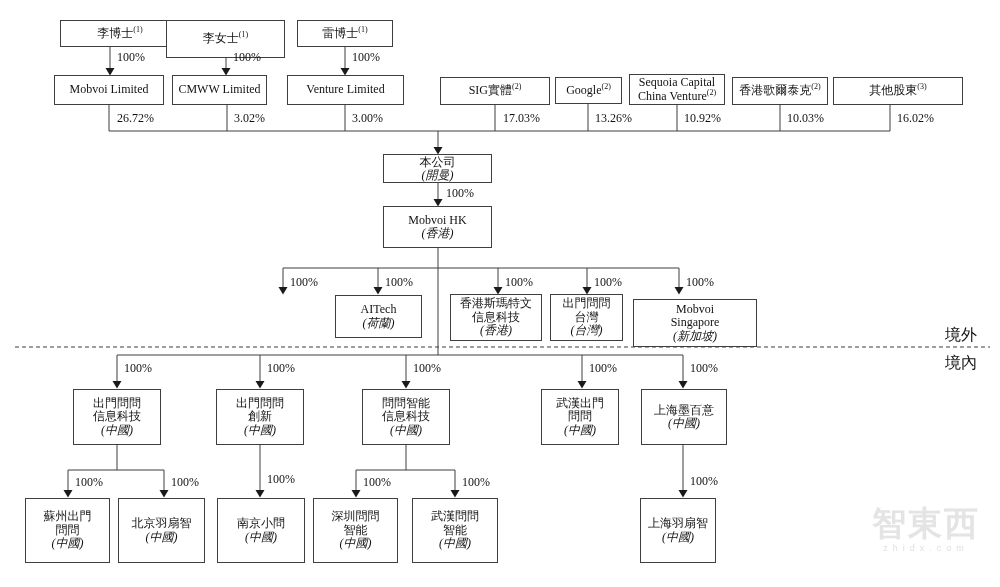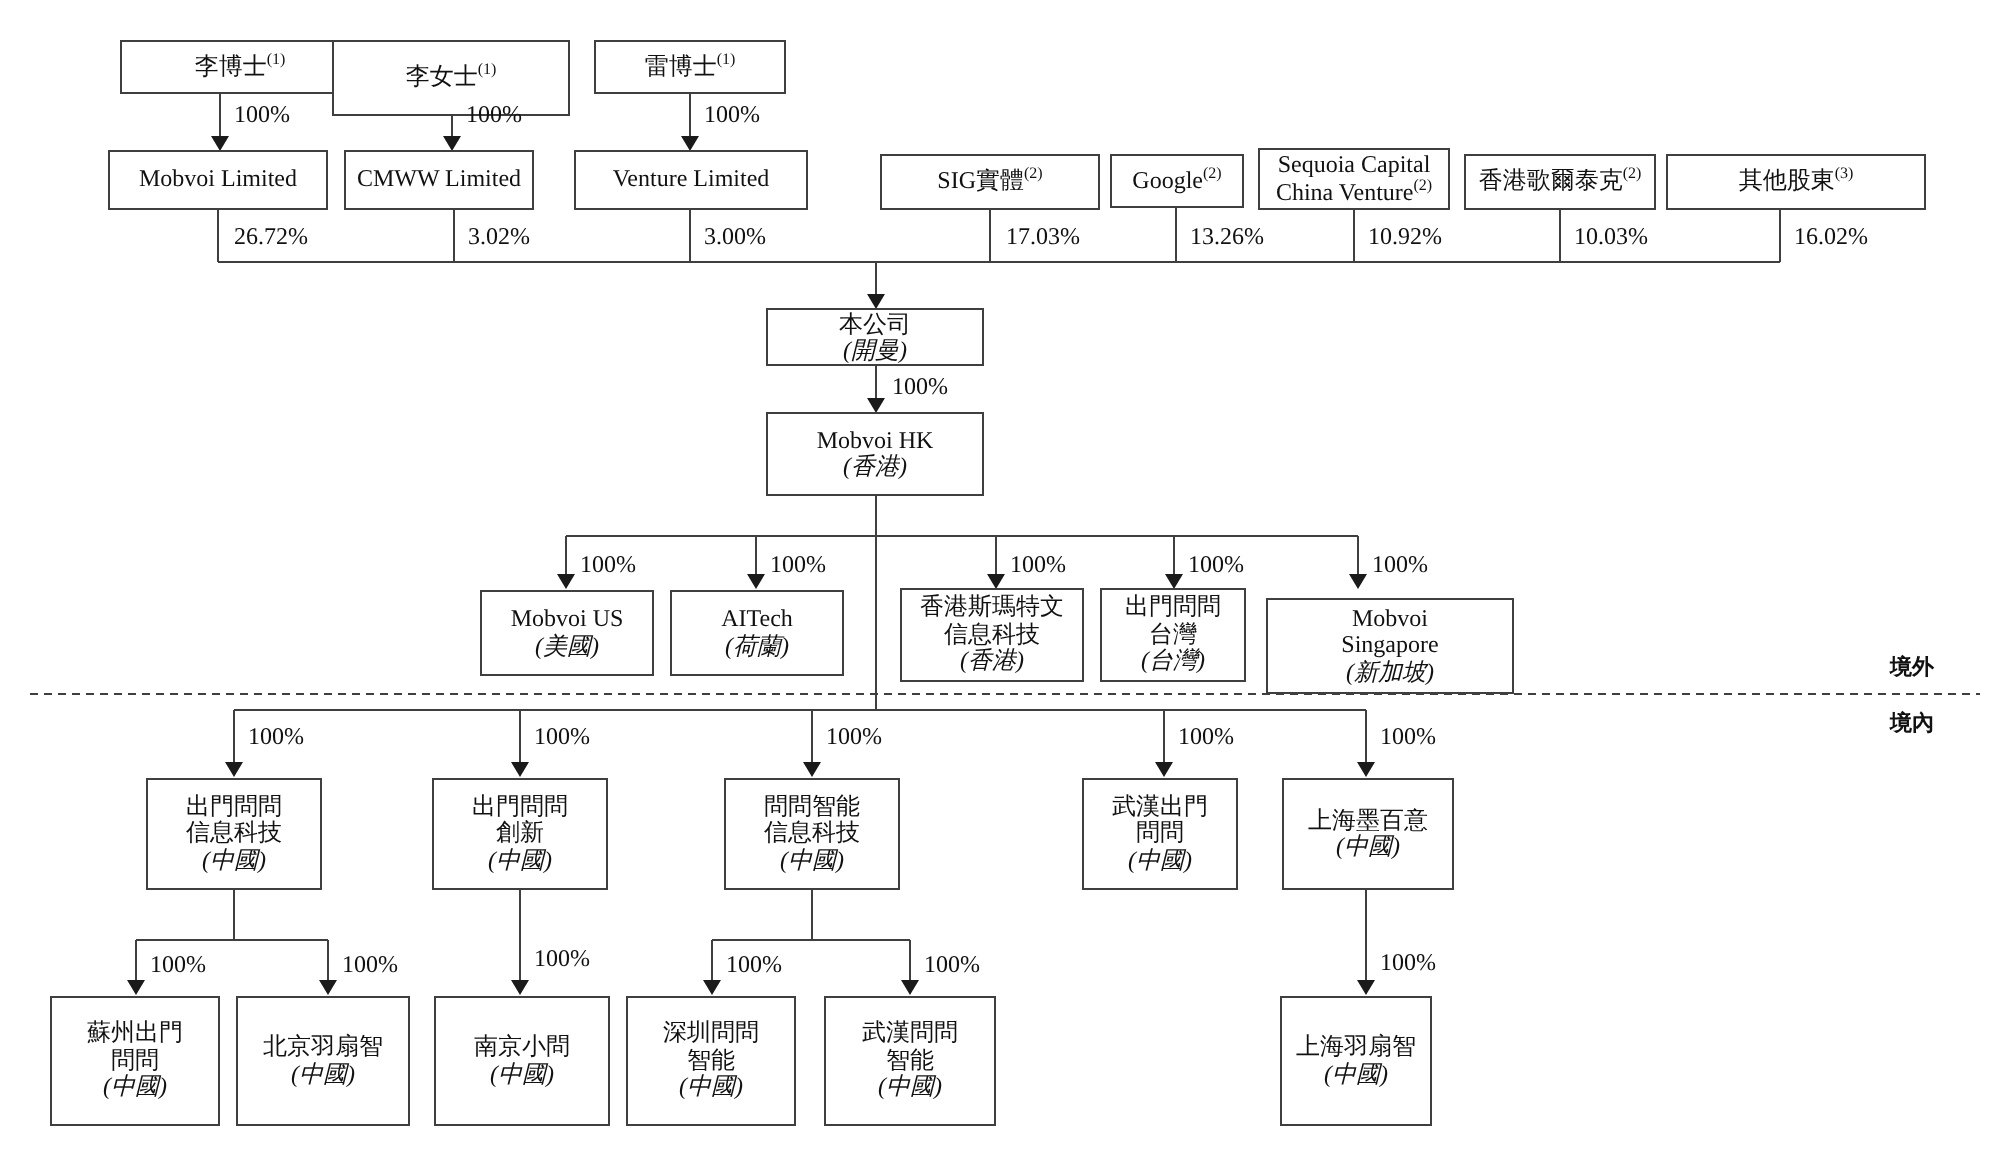--- a/index.html
+++ b/index.html
@@ -9,21 +9,21 @@
   }
   #wires{position:absolute;left:0;top:0;width:1000px;height:587px;pointer-events:none;}
   .node{
     position:absolute;border:1px solid #3f3f3f;background:#fff;box-sizing:border-box;
     display:flex;flex-direction:column;justify-content:center;align-items:center;
     text-align:center;font-size:12px;line-height:13.5px;
   }
   .node .loc{font-style:italic;}
   sup{font-size:8px;line-height:0;vertical-align:super;}
   .pct{position:absolute;font-size:12px;line-height:14px;white-space:nowrap;}
-  .region-label{position:absolute;font-size:11px;line-height:15px;font-weight:bold;}
+  .region-label{position:absolute;font-size:16px;line-height:15px;}
   .watermark{position:absolute;left:858px;top:504px;width:136px;text-align:center;pointer-events:none;}
   .watermark .wm-logo{font-size:34px;font-weight:bold;letter-spacing:2px;color:#e4e4e4;line-height:38px;
     font-family:"Liberation Sans","DejaVu Sans",sans-serif;}
   .watermark .wm-domain{font-size:9px;letter-spacing:5px;color:#e7dcdc;line-height:12px;
     font-family:"Liberation Sans","DejaVu Sans",sans-serif;}
 </style>
 </head>
 <body>
 
 <div id="stage">
@@ -160,24 +160,20 @@
     <div>Mobvoi HK</div>
     <div class="loc">(香港)</div>
   </div>
 
   <div class="pct" style="left:290px;top:275px">100%</div>
   <div class="pct" style="left:385px;top:275px">100%</div>
   <div class="pct" style="left:505px;top:275px">100%</div>
   <div class="pct" style="left:594px;top:275px">100%</div>
   <div class="pct" style="left:686px;top:275px">100%</div>
 
-  <div class="node" style="left:240px;top:295px;width:87px;height:43px">
-    <div>Mobvoi US</div>
-    <div class="loc">(美國)</div>
-  </div>
   <div class="node" style="left:335px;top:295px;width:87px;height:43px">
     <div>AITech</div>
     <div class="loc">(荷蘭)</div>
   </div>
   <div class="node" style="left:450px;top:294px;width:92px;height:47px">
     <div>香港斯瑪特文</div>
     <div>信息科技</div>
     <div class="loc">(香港)</div>
   </div>
   <div class="node" style="left:550px;top:294px;width:73px;height:47px">
@@ -253,14 +249,18 @@
   <div class="node" style="left:412px;top:498px;width:86px;height:65px">
     <div>武漢問問</div>
     <div>智能</div>
     <div class="loc">(中國)</div>
   </div>
   <div class="node" style="left:640px;top:498px;width:76px;height:65px">
     <div>上海羽扇智</div>
     <div class="loc">(中國)</div>
   </div>
 
+  <div class="watermark">
+    <div class="wm-logo">智東西</div>
+    <div class="wm-domain">zhidx.com</div>
+  </div>
 
 </div>
 
 </body></html>

